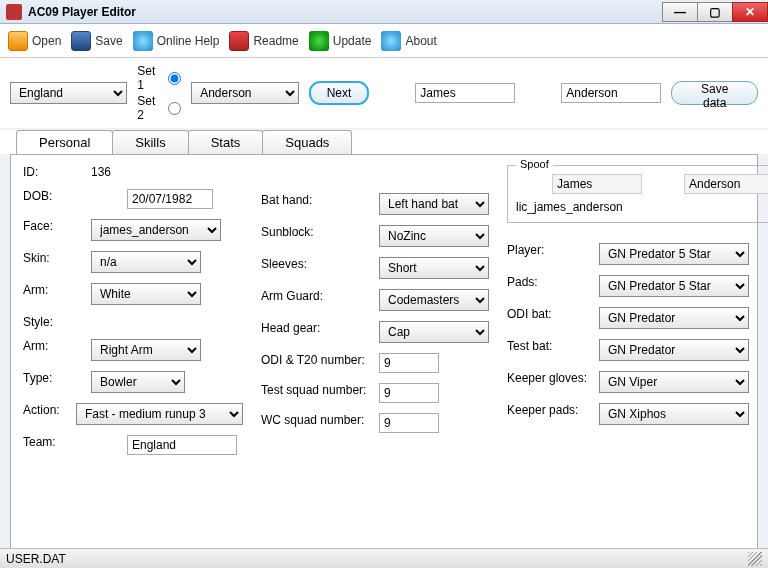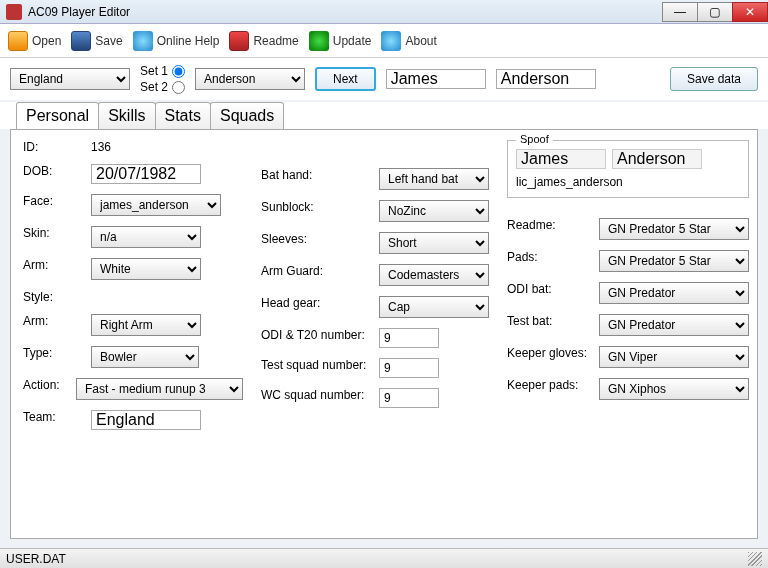--- a/index.html
+++ b/index.html
@@ -1,19 +1,19 @@
 <!DOCTYPE html>
 <html><head>
 <meta charset="utf-8">
 <style>
 * { box-sizing: border-box; margin: 0; padding: 0; font-family: "Segoe UI", Tahoma, sans-serif; font-size: 12px; }
 body { background: #eef2f6; width: 768px; height: 568px; overflow: hidden; position: relative; }
 
 
-.titlebar { height: 24px; background: linear-gradient(#e8f0f8, #d8e4f0); display: flex; align-items: center; padding-left: 6px; border-bottom: 1px solid #aac; }
+.titlebar { height: 24px; background: linear-gradient(#e8f0f8, #d8e4f0); display: flex; align-items: center; padding-left: 6px; border-bottom: 1px solid #aac; font-weight: bold; }
 .titlebar .appicon { width: 16px; height: 16px; background: #b33; border-radius: 2px; margin-right: 6px; }
 .titlebar .title { color: #000; }
 .titlebar .winbtns { margin-left: auto; display: flex; }
 .titlebar .winbtn { width: 36px; height: 20px; border: 1px solid #888; background: linear-gradient(#fafafa,#ddd); display:flex; align-items:center; justify-content:center; margin-left:-1px; }
 .titlebar .winbtn.close { background: linear-gradient(#e66,#c22); color:#fff; border-color:#a22;}
 .titlebar .winbtn.close span{color:#fff;}
 
 
 .toolbar { height: 34px; background: #fff; border-bottom: 1px solid #ccc; display: flex; align-items: center; padding: 0 8px; gap: 10px; }
 .tbtn { display: flex; align-items: center; gap: 4px; color: #333; cursor: pointer; font-size: 14px; }
@@ -23,28 +23,28 @@
 .ico-help { background: radial-gradient(#8df,#28c); border-radius:50%; }
 .ico-readme { background: linear-gradient(#e44,#a22); border:1px solid #822;}
 .ico-update { background: radial-gradient(#4d4,#070); border-radius:50%;}
 .ico-about { background: radial-gradient(#8df,#28c); border-radius:50%;}
 
 
 .toprow { display:flex; align-items:center; gap:10px; padding: 6px 10px; background:#fff; }
 .select, select { height:22px; background: linear-gradient(#fff,#e6e6e6); border:1px solid #888; padding:0 4px; font-size:12px;}
 .radio-col { display:flex; flex-direction:column; gap:2px; font-size:11px;}
 .radio-col label{ display:flex; align-items:center; gap:4px;}
-input[type=text] { height:20px; border:1px solid #aaa; background:#fff; padding:0 4px; font-size:16px;}
+input[type=text] { height:20px; border:1px solid #aaa; background:#fff; padding:0 4px; font-size:12px;margin-left:36px;}
 input[type=number] { height:20px; border:1px solid #aaa; background:#fff; padding:0 4px; font-size:12px; width:60px;}
-button.btn { height:24px; padding:0 16px; background:linear-gradient(#fafcff,#e0eaf4); border:1px solid #7aa; border-radius:3px; cursor:pointer;}
+button.btn { height:24px; padding:0 16px; background:linear-gradient(#fafcff,#e0eaf4); border:1px solid #7aa; border-radius:11px; cursor:pointer;}
 button.nextbtn{ border:2px solid #3ad;}
 
 
 .tabrow { display:flex; background:#fff; padding-left:16px; margin-top:2px;}
-.tab { padding:4px 9px; border:1px solid #aaa; border-bottom:none; background:linear-gradient(#fff,#eee); margin-right:-1px; border-radius:3px 3px 0 0; cursor:pointer; font-size:16px;}
+.tab { padding:4px 22px; border:1px solid #aaa; border-bottom:none; background:linear-gradient(#fff,#eee); margin-right:-1px; border-radius:3px 3px 0 0; cursor:pointer; font-size:13px;}
 .tab.active { background:#fff; position:relative; z-index:2;}
 .tabbody { border:1px solid #aaa; margin:0 10px; background:#fff; padding:10px 12px; height:410px; position:relative;}
 
 
 .cols { display:flex; gap:18px;}
 .col { display:flex; flex-direction:column; gap:10px;}
 .col1 { width:220px;}
 .col2 { width:230px;}
 .col3 { flex:1;}
 .frow { display:flex; align-items:flex-start; gap:8px;}
@@ -137,21 +137,21 @@
 <div class="tabbody">
   <div class="cols">
 
     <div class="col col1">
       <div class="frow">
           <label>ID:</label>
           <span>136</span>
         </div>
       <div class="frow">
           <label>DOB:</label>
-          <input type="text" style="width: 110px;" value="20/07/1982">
+          <input type="text" style="width: 86px;" value="20/07/1982">
         </div>
       <div class="frow">
           <label>Face:</label>
           <select style="width:130px"><option>james_anderson</option></select>
         </div>
       <div class="frow">
           <label>Skin:</label>
           <select style="width:110px"><option>n/a</option></select>
         </div>
       <div class="frow">
@@ -160,21 +160,21 @@
         </div>
       <div class="frow">
           <label>Style:</label>
         </div>
       <div class="frow">
           <label>Arm:</label>
           <select style="width:110px"><option>Right Arm</option></select>
         </div>
       <div class="frow">
           <label>Type:</label>
-          <select style="width:108px"><option>Bowler</option></select>
+          <select style="width:94px"><option>Bowler</option></select>
         </div>
       <div class="frow">
           <label>Action:</label>
           <select style="width:220px"><option>Fast - medium runup 3</option></select>
         </div>
       <div class="frow">
           <label>Team:</label>
           <input type="text" style="width: 110px;" value="England">
         </div>
     </div>
@@ -217,21 +217,21 @@
     <div class="col col3">
       <div class="spoof">
         <span class="legend">Spoof</span>
         <div style="display:flex; gap:6px; margin-bottom:6px">
           <input type="text" style="width: 90px;" value="James">
           <input type="text" style="width: 90px;" value="Anderson">
         </div>
         <div>lic_james_anderson</div>
       </div>
       <div class="frow eqrow">
-          <label>Readme:</label>
+          <label>Player:</label>
           <select><option>GN Predator 5 Star</option></select>
         </div>
       <div class="frow eqrow">
           <label>Pads:</label>
           <select><option>GN Predator 5 Star</option></select>
         </div>
       <div class="frow eqrow">
           <label>ODI bat:</label>
           <select><option>GN Predator</option></select>
         </div>

